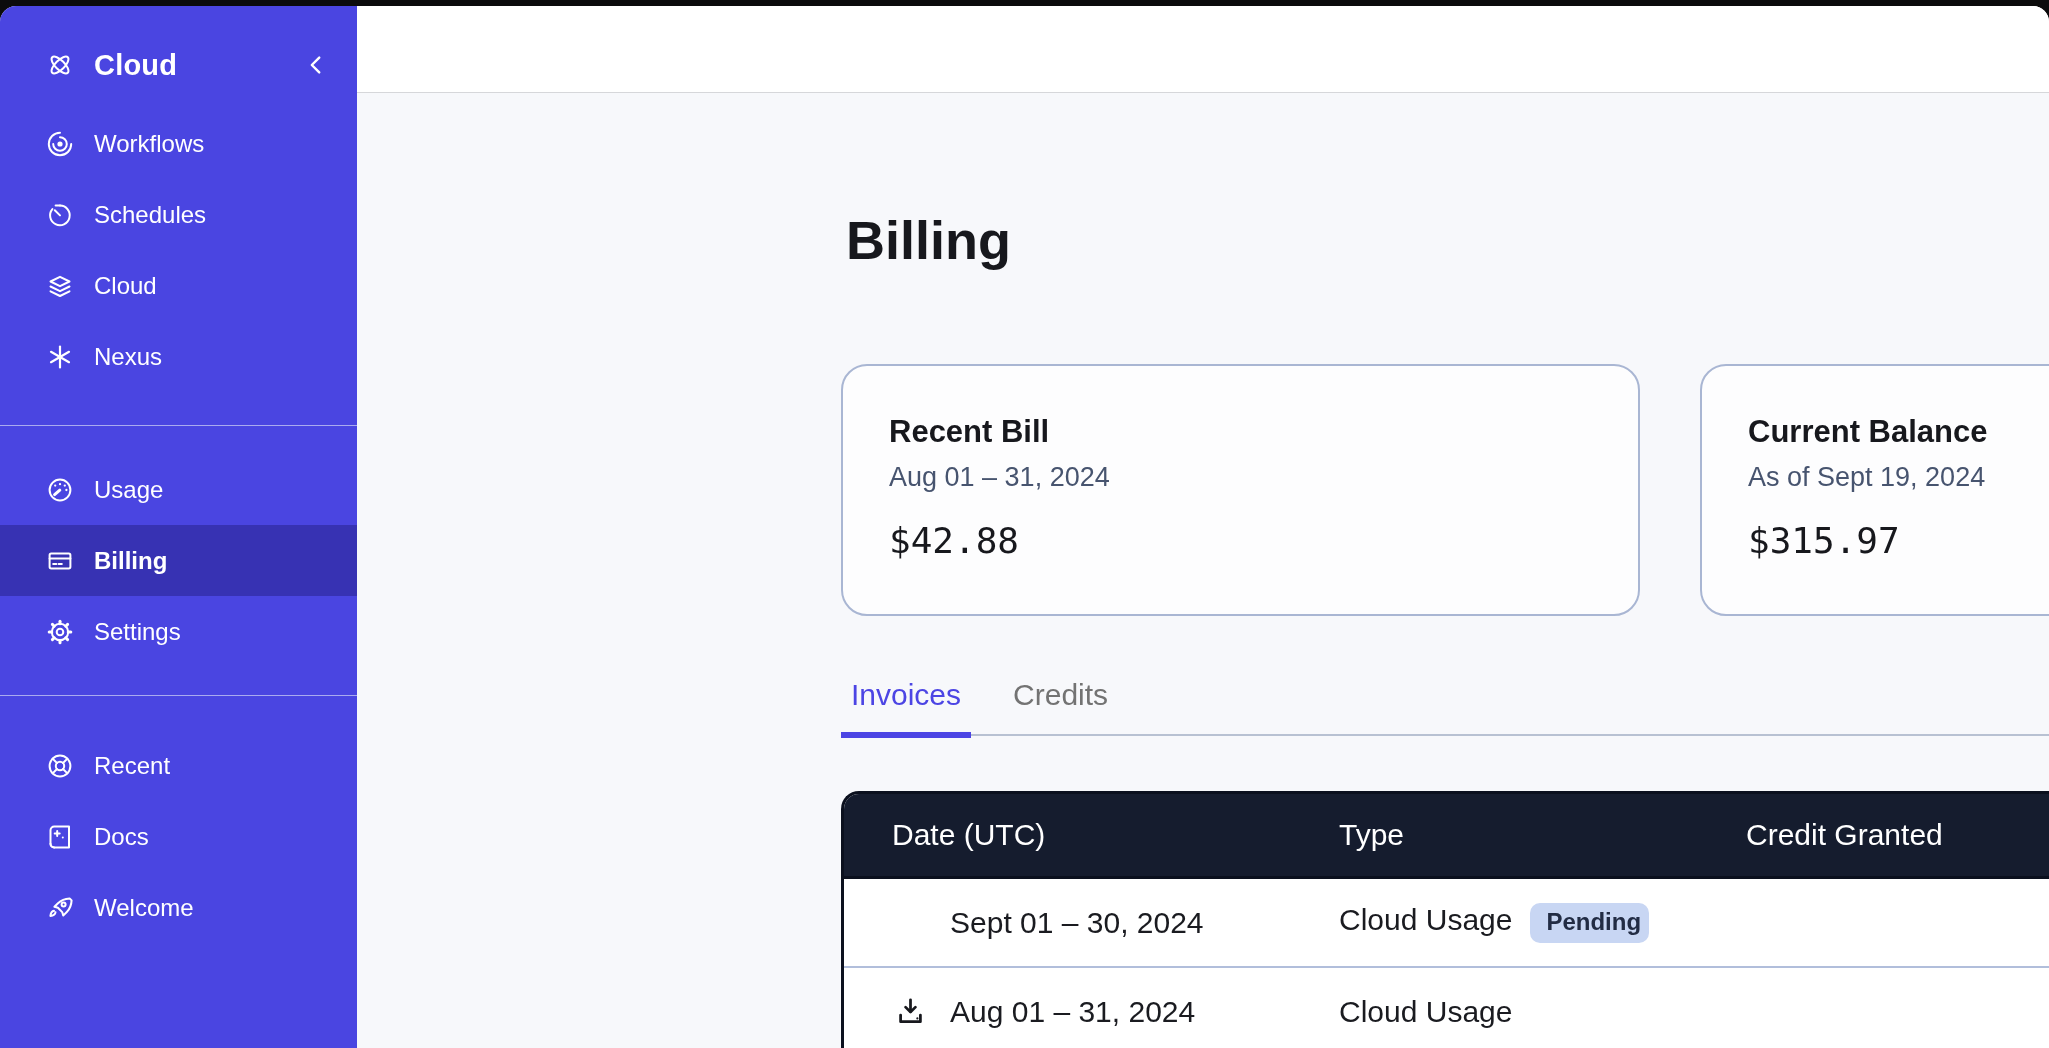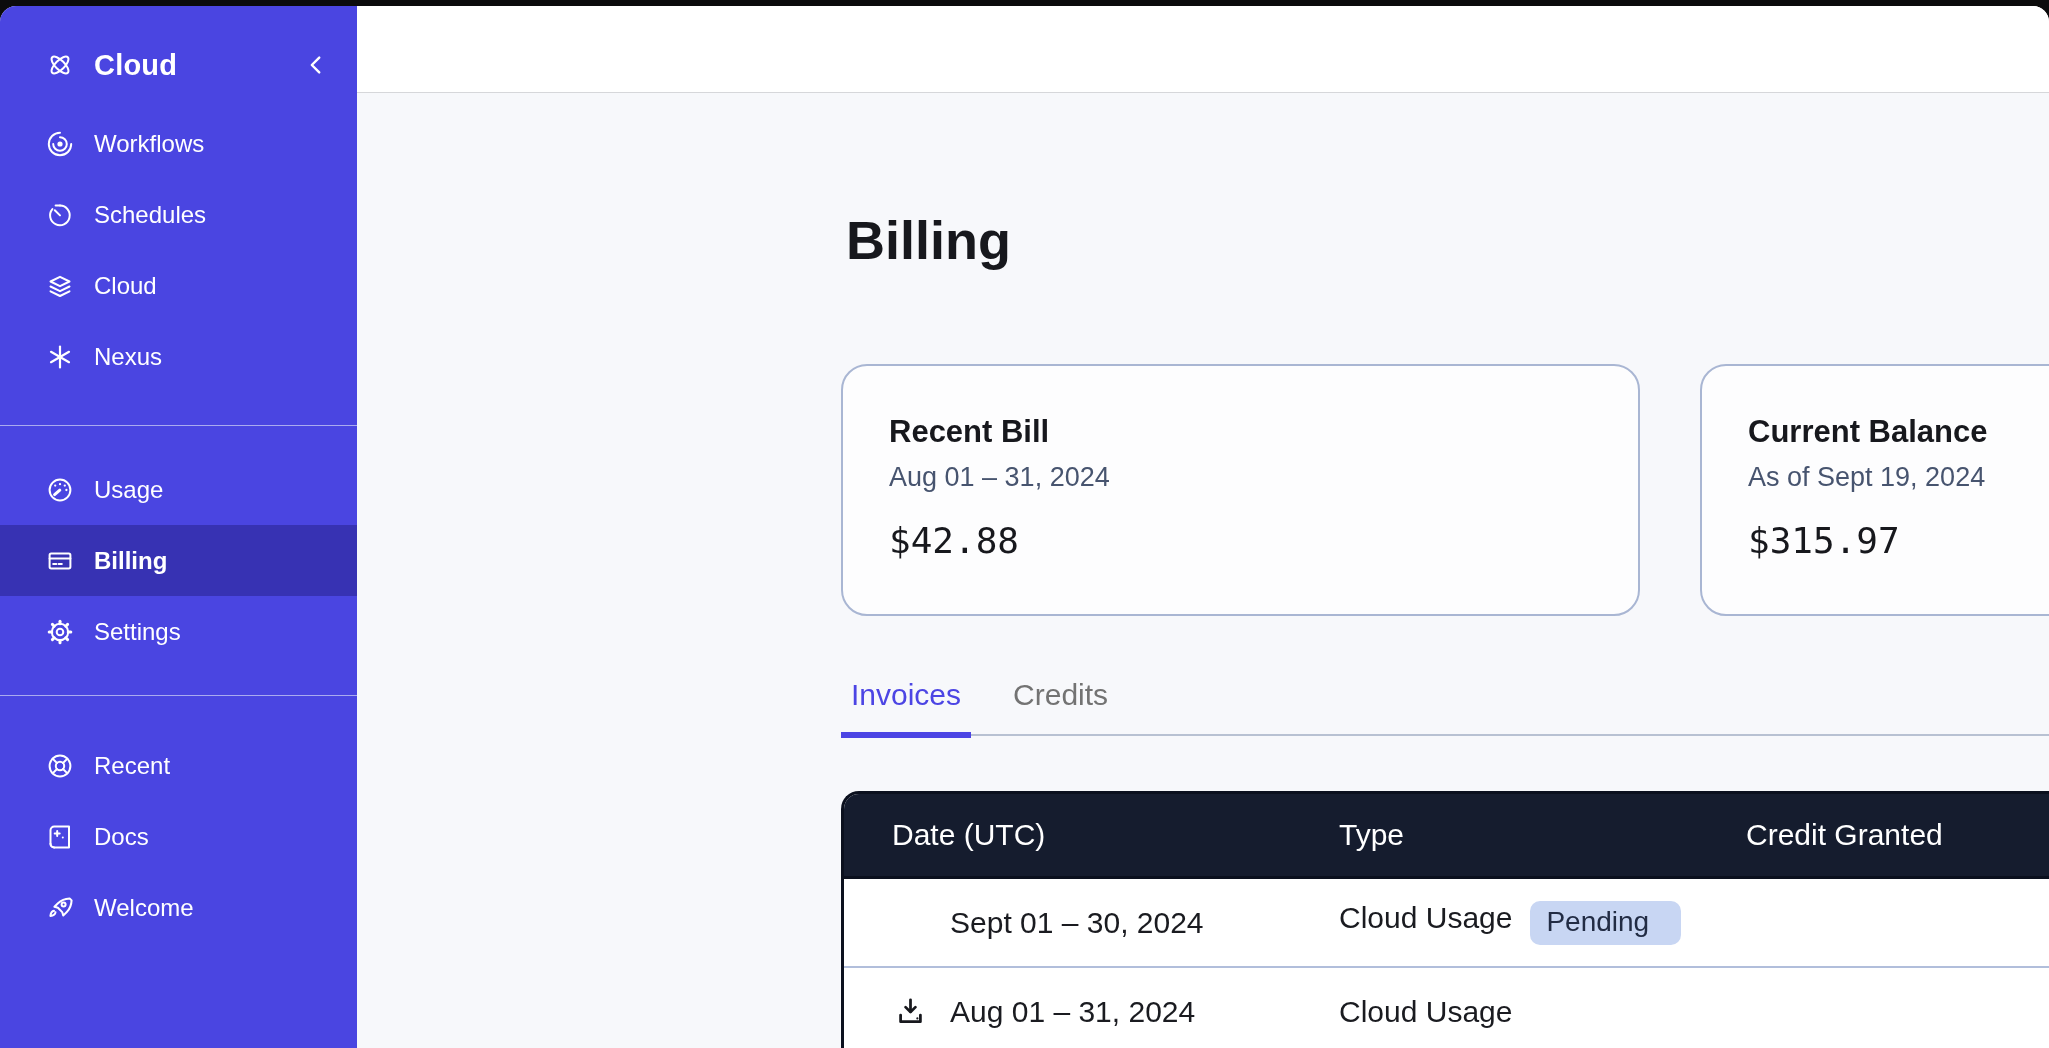--- a/index.html
+++ b/index.html
@@ -45,22 +45,22 @@
   .invoice-table { margin-top:55px; width:1690px; border:3px solid #0b101e; border-right:none; border-bottom:none;
     border-radius:18px 0 0 0; overflow:hidden; background:#ffffff; }
   .t-head { background:#151c2e; color:#ffffff; height:85px; border-bottom:3px solid #0b101e;
     display:grid; grid-template-columns:447px 407px 1fr; align-items:center; padding-left:48px;
     font-size:30px; font-weight:500; }
   .t-row { height:89px; display:grid; grid-template-columns:447px 407px 1fr; align-items:center;
     padding-left:48px; background:#ffffff; border-bottom:2px solid #b1bedb; font-size:30px; color:#1a1b20; cursor:pointer; }
   .date-cell { display:flex; align-items:center; }
   .dl-slot { width:36px; margin-right:22px; display:flex; align-items:center; justify-content:center; }
   .type-cell { display:flex; align-items:flex-start; gap:18px; }
-  .badge { background:#c8d6f3; color:#222c44; font-size:28px; font-weight:400;
-    padding:7px 32px 9px 16px; border-radius:10px; line-height:1; }
+  .badge { background:#c8d6f3; color:#222c44; font-size:24px; font-weight:700;
+    padding:7px 8px 9px 16px; border-radius:10px; line-height:1; }
 
   svg { display:block; }
 </style>
 </head>
 <body>
 
 <div class="app">
 
   <nav class="sidebar">
 

